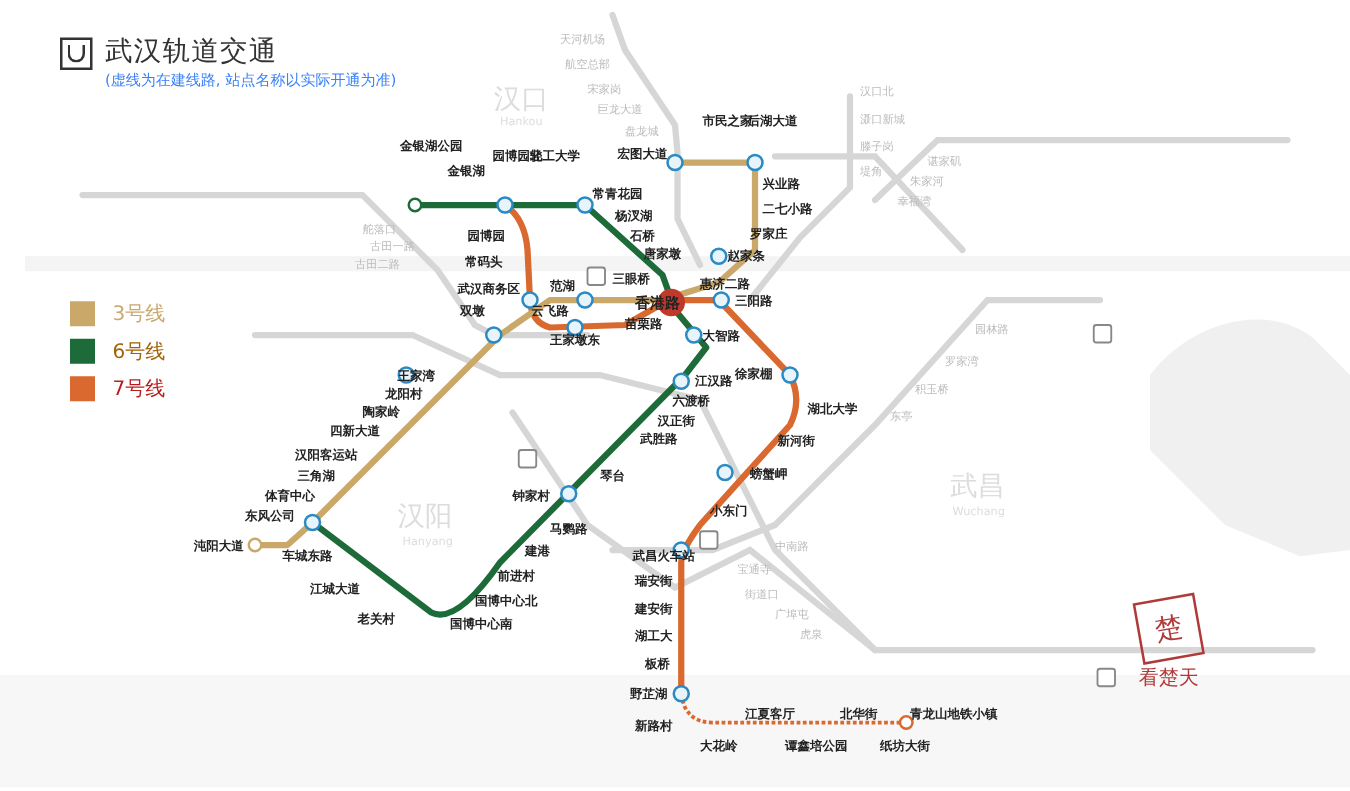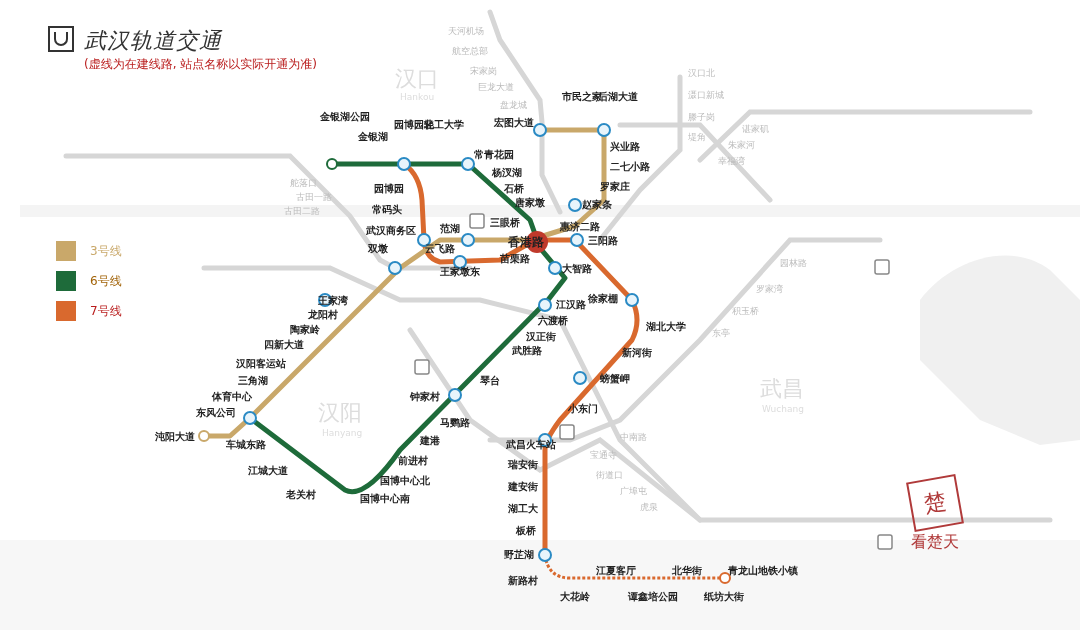--- a/index.html
+++ b/index.html
@@ -1,25 +1,25 @@
 <!DOCTYPE html>
 <html><head>
 <meta charset="utf-8">
 <style>
   html, body { margin:0; padding:0; }
   body { width:1080px; height:633px; overflow:hidden; background:#ffffff; font-family:"DejaVu Sans", sans-serif; position:relative; }
-  .title-wrap { position:absolute; left:48px; top:26px; display:flex; align-items:flex-start;font-style:italic; }
+  .title-wrap { position:absolute; left:48px; top:26px; display:flex; align-items:flex-end; }
   .logo { width:26px; height:26px; border:2.5px solid #333; box-sizing:border-box; display:flex; align-items:center; justify-content:center; margin-right:10px; }
   .logo-inner { width:14px; height:14px; border:2px solid #333; border-top:none; border-radius:0 0 7px 7px; box-sizing:border-box; }
   .title { font-size:22px; color:#333; letter-spacing:1px; }
-  .subtitle { position:absolute; left:84px; top:56px; font-size:12px; color:#b91c1c; }
+  .subtitle { position:absolute; left:84px; top:56px; font-size:12px; color:#3b82f6; }
   .legend { position:absolute; left:56px; top:236px; }
   .legend-item { display:flex; align-items:center; height:30px; }
   .legend-swatch { width:20px; height:20px; margin-right:14px; }
-  .legend-label { font-size:12px; }
+  .legend-label { font-size:16px; }
   svg.map { position:absolute; left:0; top:0; }
   .stn { font-size:10px; fill:#222; font-weight:bold; }
   .stn-grey { font-size:9px; fill:#bbb; }
   .district { font-size:22px; fill:#ddd; }
   .district-en { font-size:9px; fill:#ddd; }
   .watermark { position:absolute; left:900px; top:478px; width:70px; text-align:center; }
   .wm-cube { width:46px; height:46px; margin:0 auto; border:2px solid #b03a3a; transform:rotate(-10deg); display:flex; align-items:center; justify-content:center; color:#b03a3a; font-size:22px; font-family:"DejaVu Serif", serif; }
   .wm-label { color:#b03a3a; font-size:16px; margin-top:4px; }
 </style>
 </head>

